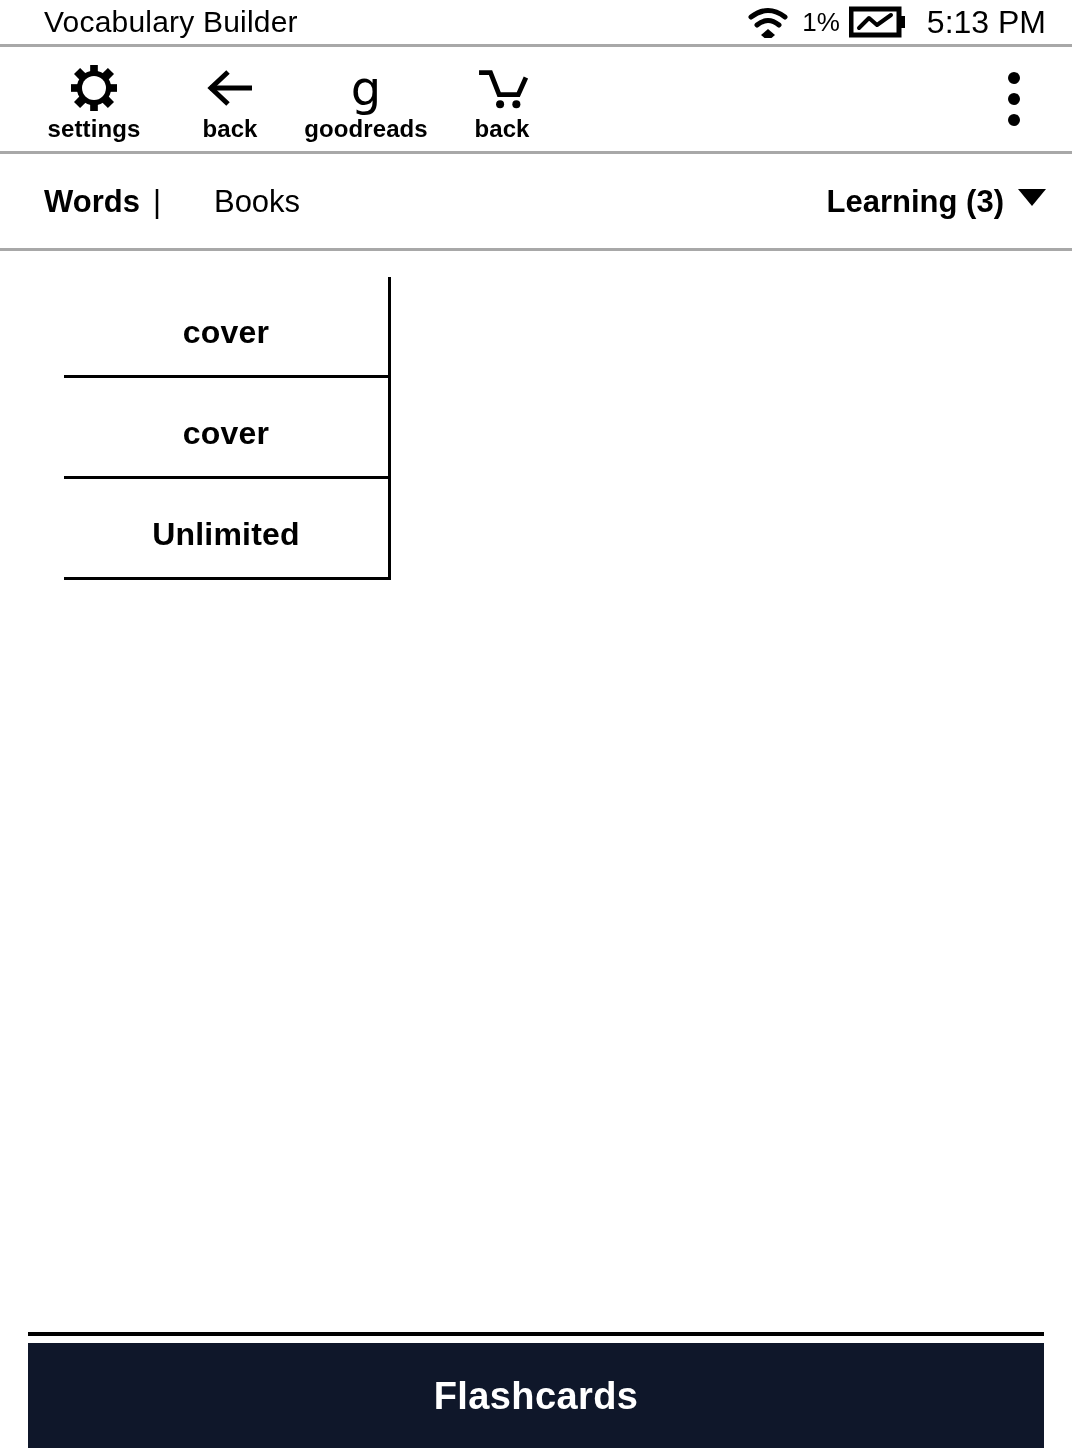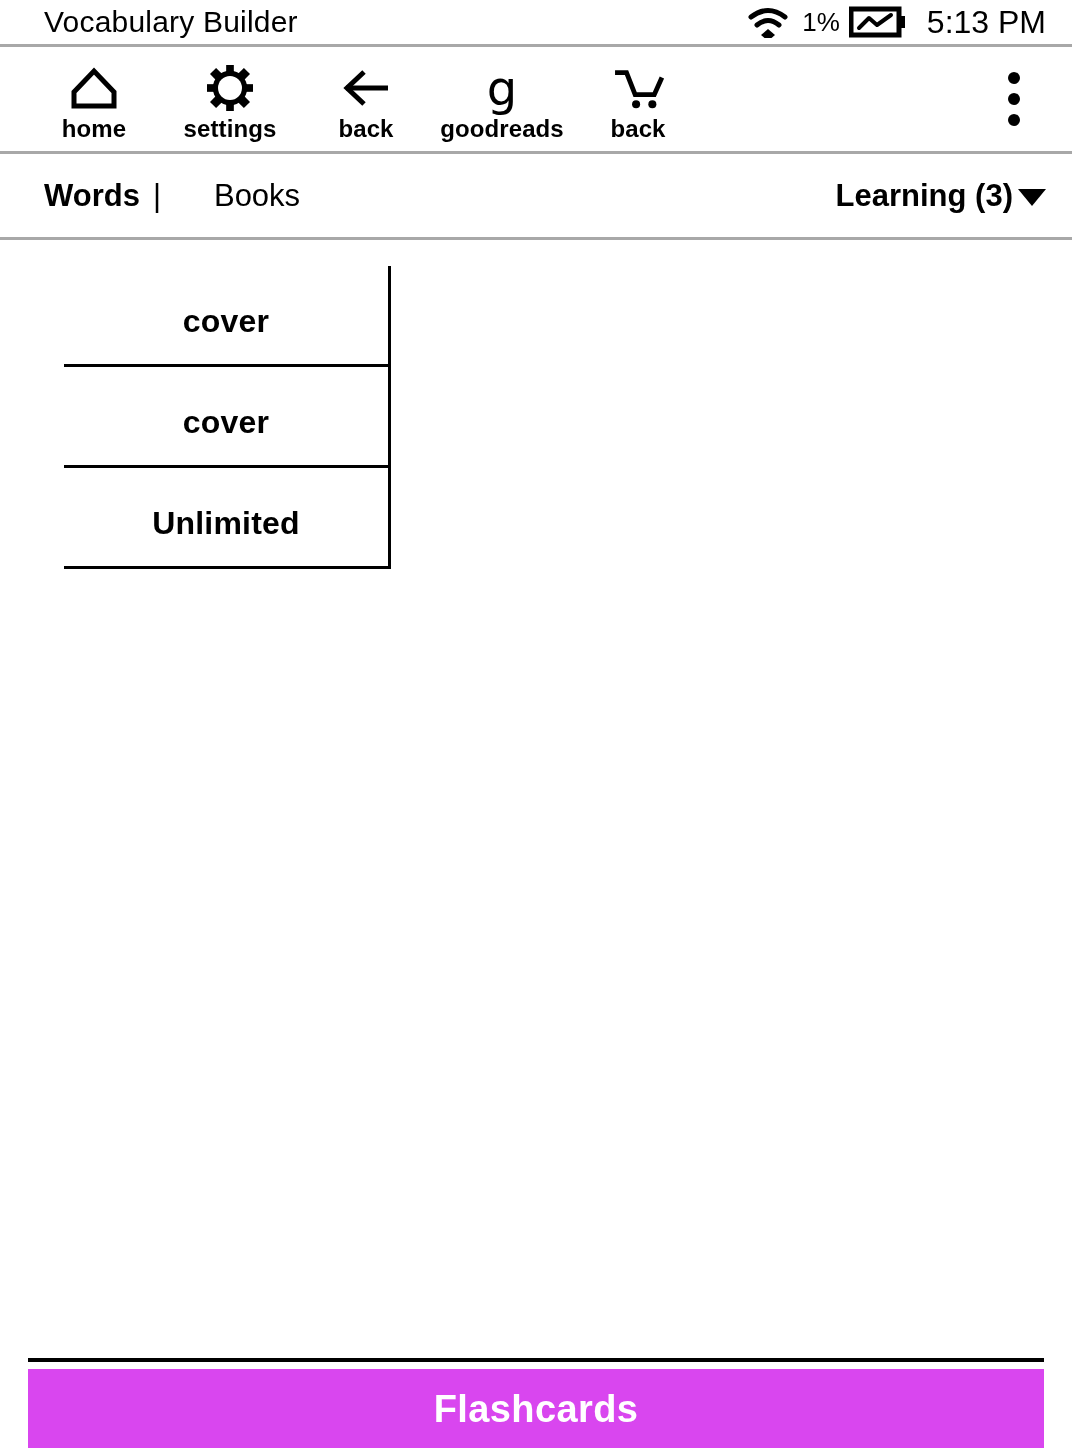--- a/index.html
+++ b/index.html
@@ -97,21 +97,21 @@
     flex-direction: column;
     align-items: center;
     justify-content: center;
     gap: 9px;
     cursor: pointer;
   }
   .dot { width: 12px; height: 12px; border-radius: 50%; background: #000; }
 
   
   .tabrow {
-    height: 83px;
+    height: 94px;
     display: flex;
     align-items: center;
     box-sizing: border-box;
     padding: 0 26px 0 44px;
     position: relative;
   }
   .tab-group { display: flex; align-items: center; }
   .tab {
     font-size: 31px;
     line-height: 1;
@@ -122,22 +122,22 @@
   .tab-sep {
     font-size: 31px;
     font-weight: 400;
     margin: 0 13px;
     line-height: 1;
     color: #000;
   }
   .filter {
     margin-left: auto;
     display: flex;
-    align-items: center;
-    gap: 5px;
+    align-items: flex-start;
+    gap: 14px;
     cursor: pointer;
   }
   .filter-label { font-size: 31px; font-weight: 700; line-height: 1; }
   .caret {
     width: 0; height: 0;
     border-left: 14px solid transparent;
     border-right: 14px solid transparent;
     border-top: 17px solid #000;
     margin-top: 3px;
   }
@@ -178,22 +178,22 @@
     left: 0;
     bottom: 0;
     width: 100%;
   }
   .bottom-rule {
     height: 4px;
     background: #000;
     margin: 0 28px;
   }
   .flashcards-bar {
-    background: #d946ef;
-    height: 79px;
+    background: #0f172a;
+    height: 105px;
     margin: 7px 28px 0 28px;
     display: flex;
     align-items: center;
     justify-content: center;
     cursor: pointer;
   }
   .flashcards-label {
     color: #ffffff;
     font-size: 38px;
     font-weight: 700;
@@ -227,28 +227,20 @@
       </span>
     </span>
 
     <span class="clock">5:13 PM</span>
   </div>
 </div>
 <div class="hrule"></div>
 
 <div class="toolbar">
 
-  <div class="tool-btn">
-    <span class="tool-ico">
-      <svg viewBox="0 0 48 44" width="48" height="44" aria-hidden="true">
-        <path d="M4 26 L24 5 L44 26 L44 40 L4 40 Z" fill="none" stroke="#000" stroke-width="5" stroke-linejoin="miter"></path>
-      </svg>
-    </span>
-    <span class="tool-label">home</span>
-  </div>
 
   <div class="tool-btn">
     <span class="tool-ico">
       <svg viewBox="0 0 48 48" width="46" height="46" aria-hidden="true">
         <g fill="#000">
           <circle cx="24" cy="24" r="18"></circle>
           <rect x="20" y="0" width="8" height="10"></rect>
           <rect x="20" y="38" width="8" height="10"></rect>
           <rect x="0" y="20" width="10" height="8"></rect>
           <rect x="38" y="20" width="10" height="8"></rect>

